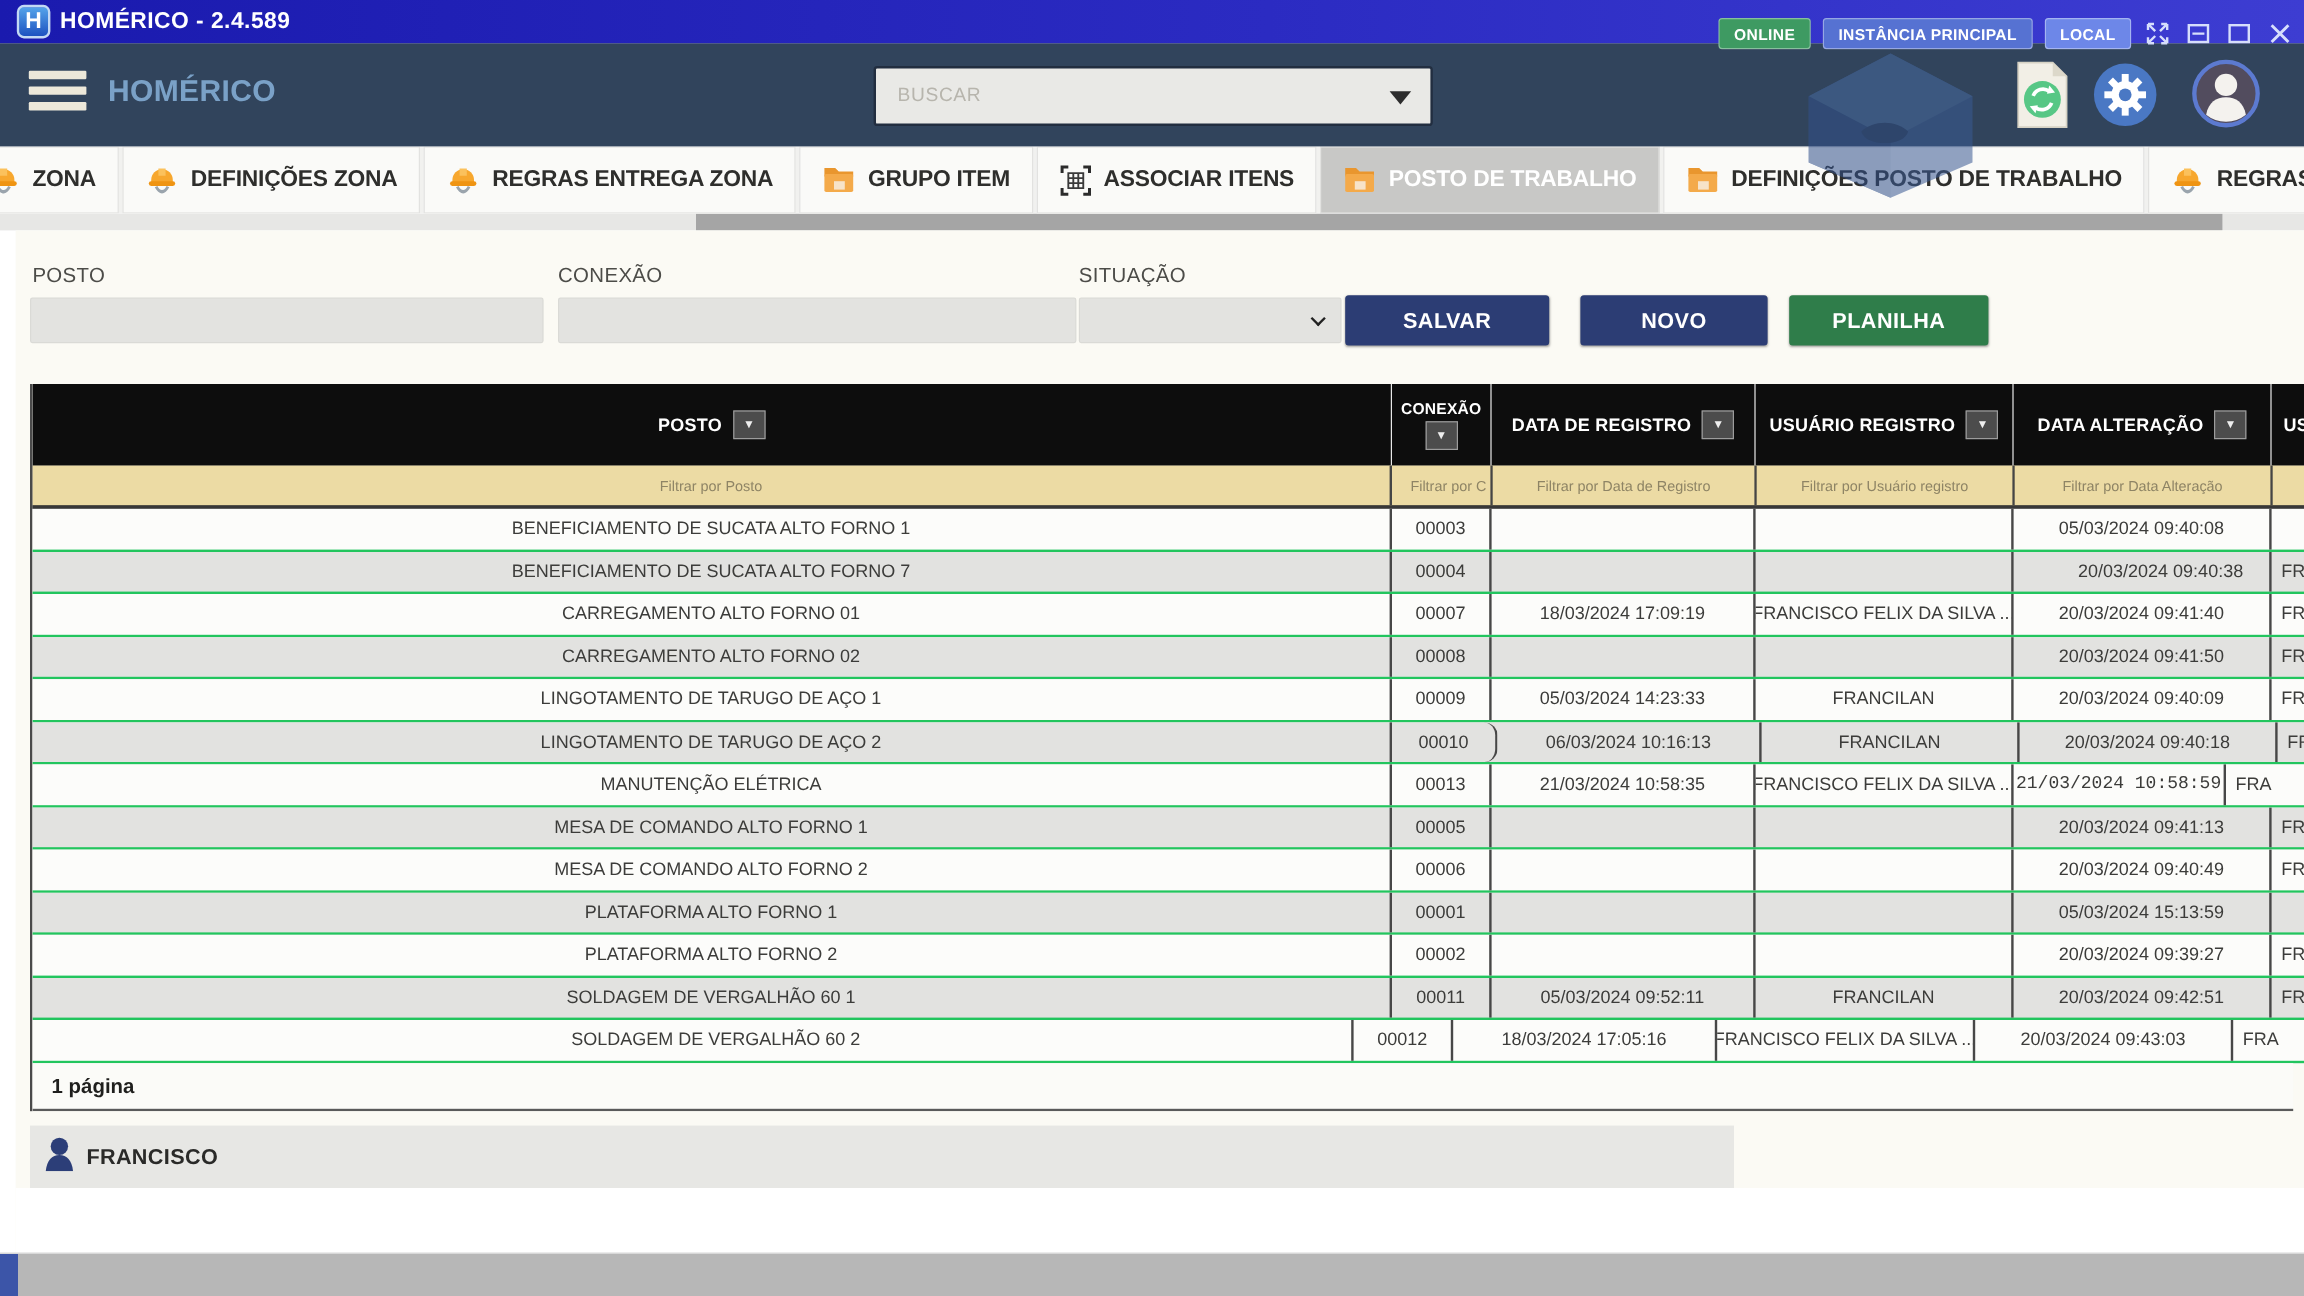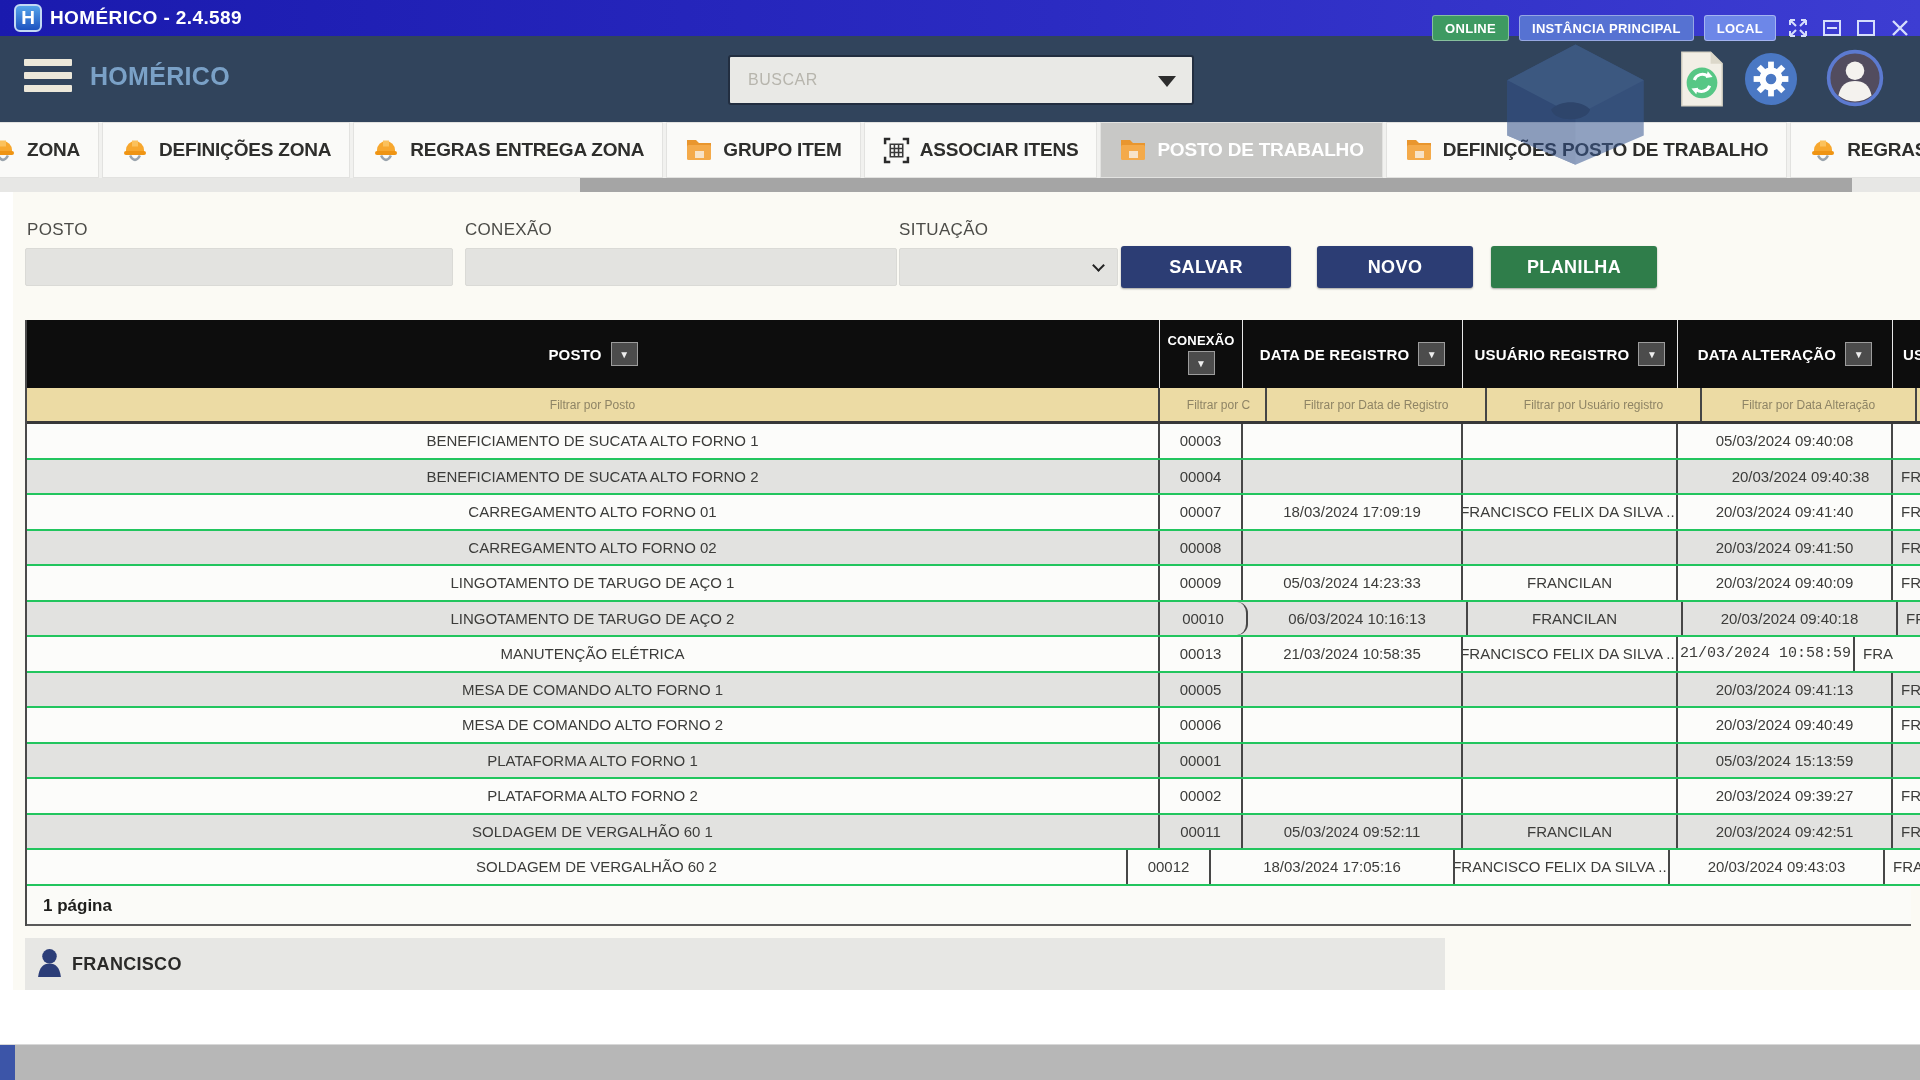--- a/index.html
+++ b/index.html
@@ -314,36 +314,36 @@
         <div class="hcell" style="width: 215px; text-align: right;">
           <span class="hlabel">DATA ALTERAÇÃO</span>
           <span class="sortbtn">▼</span>
         </div>
         <div class="hcell last" style="width: 232px;">
           <span class="hlabel">US</span>
         </div>
       </div>
       <div class="frow">
         <div class="fcell" style="width: 1133px;">Filtrar por Posto</div>
-        <div class="fcell" style="width: 107px; padding-left: 12px;">Filtrar por C</div>
+        <div class="fcell" style="width: 84px; padding-left: 12px;">Filtrar por C</div>
         <div class="fcell" style="width: 220px;">Filtrar por Data de Registro</div>
         <div class="fcell" style="width: 215px;">Filtrar por Usuário registro</div>
         <div class="fcell" style="width: 215px;">Filtrar por Data Alteração</div>
         <div class="fcell" style="width: 232px;"></div>
       </div>
       <div class="drow odd">
         <div class="dcell" style="width: 1133px;">BENEFICIAMENTO DE SUCATA ALTO FORNO 1</div>
         <div class="dcell" style="width: 83px;">00003</div>
         <div class="dcell" style="width: 220px;"></div>
         <div class="dcell" style="width: 215px;"></div>
         <div class="dcell" style="width: 215px;">05/03/2024 09:40:08</div>
         <div class="dcell left" style="width: 232px;"></div>
       </div>
       <div class="drow even">
-        <div class="dcell" style="width: 1133px;">BENEFICIAMENTO DE SUCATA ALTO FORNO 2</div>
+        <div class="dcell" style="width: 1133px;">BENEFICIAMENTO DE SUCATA ALTO FORNO 7</div>
         <div class="dcell" style="width: 83px;">00004</div>
         <div class="dcell" style="width: 220px;"></div>
         <div class="dcell" style="width: 215px;"></div>
         <div class="dcell" style="width: 215px; padding-left: 32px;">20/03/2024 09:40:38</div>
         <div class="dcell left" style="width: 232px;">FRA</div>
       </div>
       <div class="drow odd">
         <div class="dcell" style="width: 1133px;">CARREGAMENTO ALTO FORNO 01</div>
         <div class="dcell" style="width: 83px;">00007</div>
         <div class="dcell" style="width: 220px;">18/03/2024 17:09:19</div>
@@ -419,21 +419,21 @@
         <div class="dcell" style="width: 1133px;">SOLDAGEM DE VERGALHÃO 60 1</div>
         <div class="dcell" style="width: 83px;">00011</div>
         <div class="dcell" style="width: 220px;">05/03/2024 09:52:11</div>
         <div class="dcell" style="width: 215px;">FRANCILAN</div>
         <div class="dcell" style="width: 215px;">20/03/2024 09:42:51</div>
         <div class="dcell left" style="width: 232px;">FRA</div>
       </div>
       <div class="drow odd">
         <div class="dcell" style="width: 1101px; padding-left: 40px;">SOLDAGEM DE VERGALHÃO 60 2</div>
         <div class="dcell" style="width: 83px;">00012</div>
-        <div class="dcell" style="width: 244px;">18/03/2024 17:05:16</div>
+        <div class="dcell" style="width: 220px;">18/03/2024 17:05:16</div>
         <div class="dcell" style="width: 215px;">FRANCISCO FELIX DA SILVA ...</div>
         <div class="dcell" style="width: 215px;">20/03/2024 09:43:03</div>
         <div class="dcell left" style="width: 232px;">FRA</div>
       </div>
       <div class="gfoot">1 página</div>
     </div>
 
   <div class="userbar">
     <span>
       <svg width="25" height="29" viewBox="0 0 24 28">

